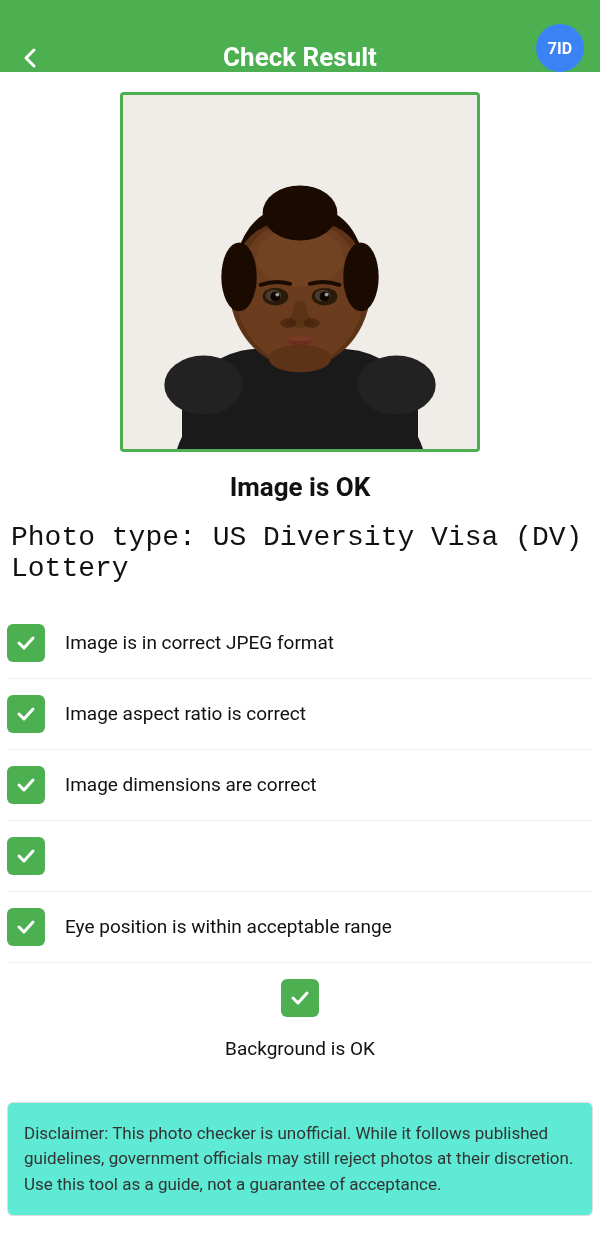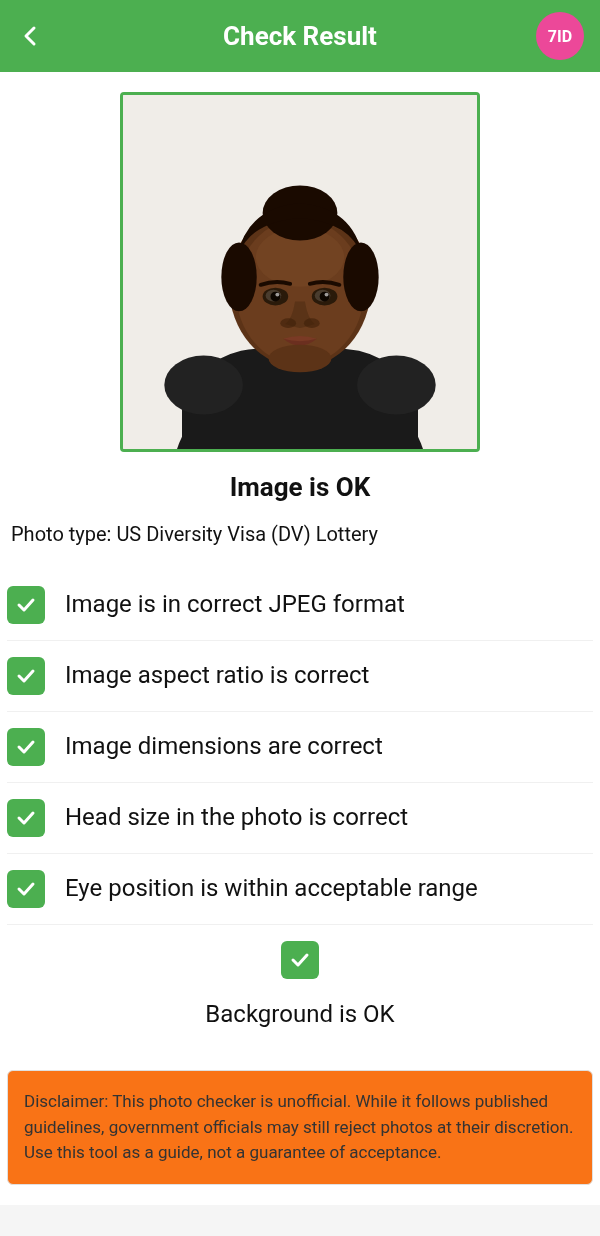--- a/index.html
+++ b/index.html
@@ -7,21 +7,21 @@
     body {
       font-family: -apple-system, BlinkMacSystemFont, 'Segoe UI', Roboto, sans-serif;
       background: #f5f5f5;
       width: 600px;
       min-height: 1236px;
       overflow-x: hidden;
     }
     .header {
       background: #4caf50;
       display: flex;
-      align-items: center;
+      align-items: flex-end;
       justify-content: space-between;
       padding: 0 16px;
       height: 72px;
       position: relative;
     }
     .header-back {
       color: white;
       font-size: 28px;
       cursor: pointer;
       display: flex;
@@ -31,21 +31,21 @@
       color: white;
       font-size: 26px;
       font-weight: 700;
       position: absolute;
       left: 50%;
       transform: translateX(-50%);
     }
     .header-logo {
       width: 48px;
       height: 48px;
-      background: #ec4899;
+      background: #3b82f6;
       border-radius: 50%;
       display: flex;
       align-items: center;
       justify-content: center;
       color: white;
       font-size: 16px;
       font-weight: 700;
     }
     .content {
       background: white;
@@ -73,24 +73,25 @@
       height: 100%;
     }
     .image-ok-title {
       text-align: center;
       font-size: 26px;
       font-weight: 700;
       color: #111;
       margin-bottom: 20px;
     }
     .photo-type {
-      font-size: 20px;
+      font-size: 28px;
       color: #111;
       margin-bottom: 24px;
       padding: 0 4px;
+      font-family: Liberation Mono, monospace;
     }
     .check-list {
       list-style: none;
       margin-bottom: 24px;
     }
     .check-item {
       display: flex;
       align-items: center;
       padding: 16px 0;
       border-bottom: 1px solid #f0f0f0;
@@ -108,26 +109,26 @@
       display: flex;
       align-items: center;
       justify-content: center;
       flex-shrink: 0;
     }
     .check-box svg {
       width: 22px;
       height: 22px;
     }
     .check-label {
-      font-size: 24px;
+      font-size: 19px;
       color: #111;
       line-height: 1.3;
     }
     .disclaimer {
-      background: #f97316;
+      background: #5eead4;
       border: 1px solid #e0e0e0;
       border-radius: 6px;
       padding: 18px 16px;
       font-size: 17px;
       color: #333;
       line-height: 1.5;
     }
   </style>
 </head>
 <body>
@@ -231,21 +232,20 @@
           </svg>
       </div>
       <span class="check-label">Image dimensions are correct</span>
     </li>
     <li class="check-item">
       <div class="check-box">
         <svg viewBox="0 0 22 22" fill="none">
             <path d="M4 11L9 16L18 6" stroke="white" stroke-width="3" stroke-linecap="round" stroke-linejoin="round"></path>
           </svg>
       </div>
-      <span class="check-label">Head size in the photo is correct</span>
     </li>
     <li class="check-item">
       <div class="check-box">
         <svg viewBox="0 0 22 22" fill="none">
             <path d="M4 11L9 16L18 6" stroke="white" stroke-width="3" stroke-linecap="round" stroke-linejoin="round"></path>
           </svg>
       </div>
       <span class="check-label">Eye position is within acceptable range</span>
     </li>
     <li class="check-item">

